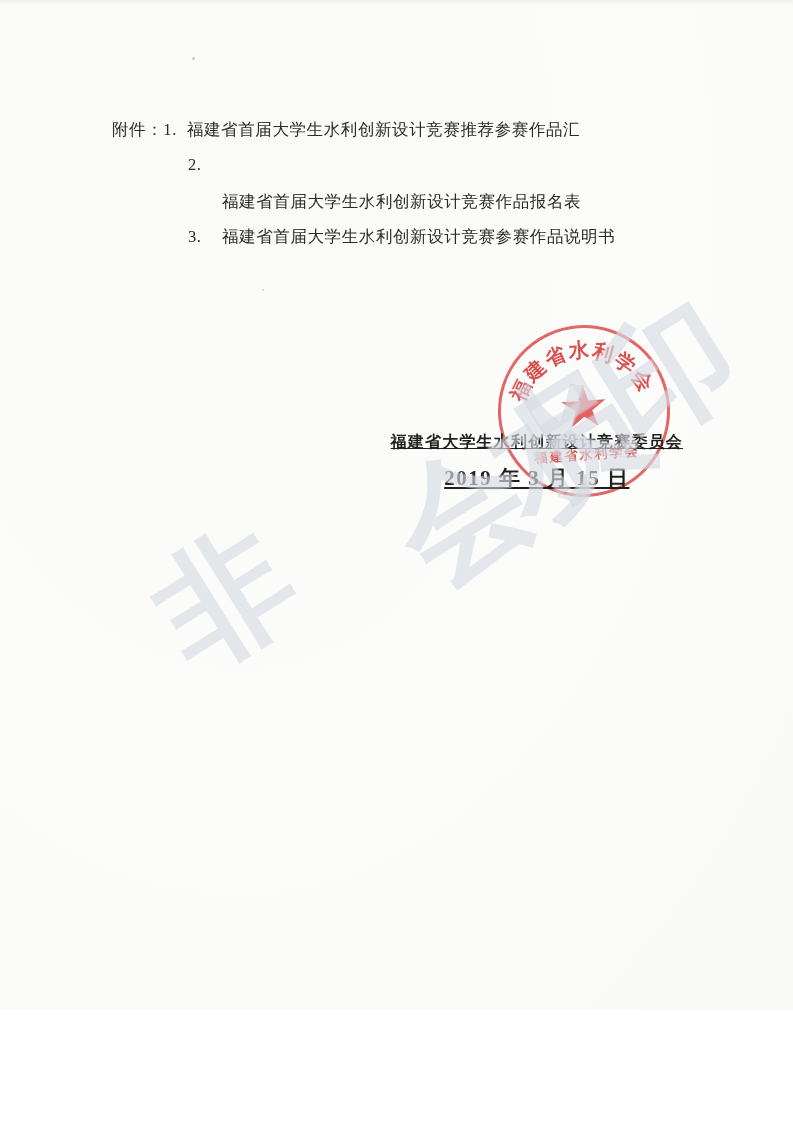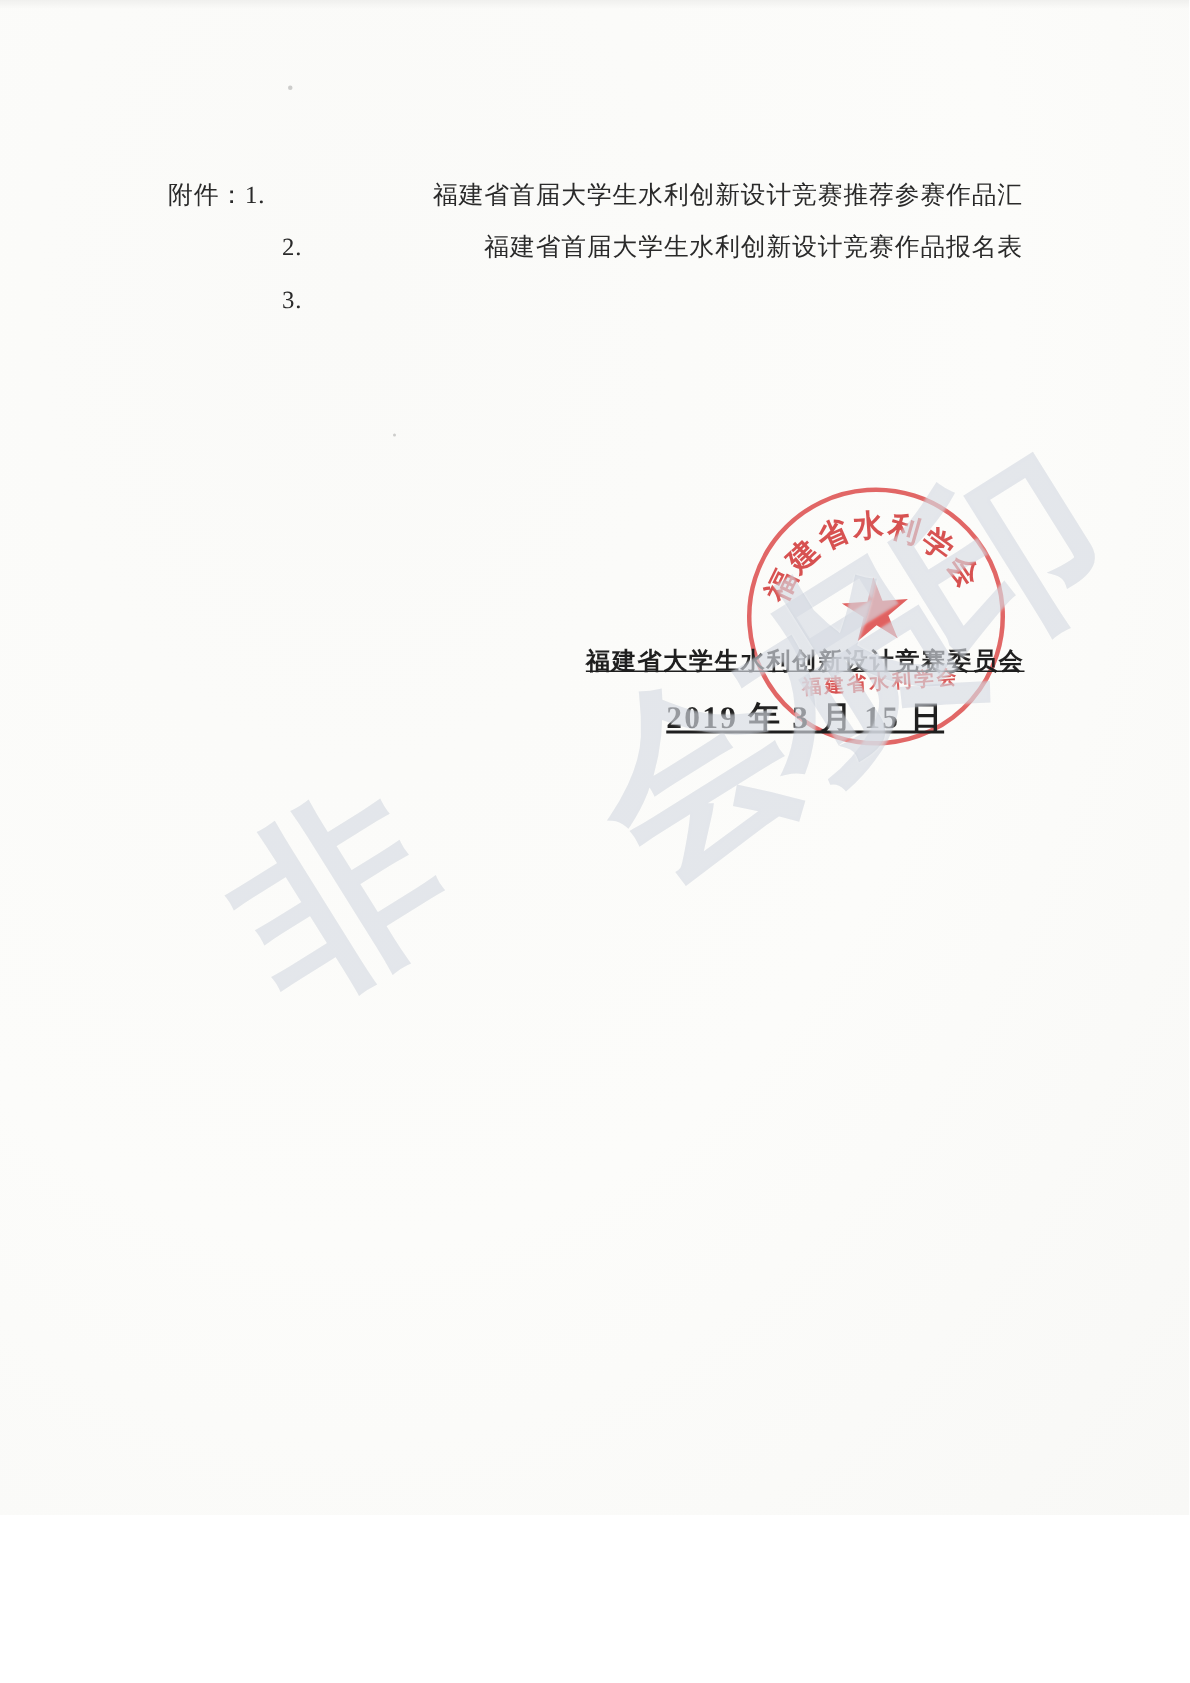--- a/index.html
+++ b/index.html
@@ -45,21 +45,20 @@
     flex: 0 0 auto;
     white-space: pre;
   }
   .attach-num {
     flex: 0 0 auto;
     white-space: pre;
     font-family: "Liberation Serif", serif;
   }
   .attach-text {
     flex: 1 1 auto;
-    text-align: right;
   }
   .cont-line {
     white-space: pre;
   }
   .item-row {
     display: flex;
     align-items: flex-start;
   }
   .item-row .spacer {
     flex: 0 0 76px;
@@ -188,26 +187,27 @@
     <div class="attach-line">
       <span class="attach-label">附件：</span>
       <span class="attach-num">1.</span>
       <span class="attach-text" style="padding-left:10px;">福建省首届大学生水利创新设计竞赛推荐参赛作品汇</span>
     </div>
 
 
     <div class="item-row">
       <span class="spacer"></span>
       <span class="num">2.</span>
-      <span class="attach-text" style="padding-left:6px;">福建省首届大学生水利创新设计竞赛作品报名表</span>
+      <span class="attach-text" style="padding-left:6px;margin-top:37px;">福建省首届大学生水利创新设计竞赛作品报名表</span>
     </div>
 
     <div class="item-row">
       <span class="spacer"></span>
       <span class="num">3.</span>
+      <span class="attach-text" style="padding-left:6px;">福建省首届大学生水利创新设计竞赛参赛作品说明书</span>
     </div>
 
 
   </div>
 
   <div class="seal">
     <div class="seal-arc-text">
       <svg viewBox="0 0 172 172" aria-hidden="true">
         <defs>
           <path id="arcpath" d="M 20,96 A 66,66 0 0 1 152,96"></path>

